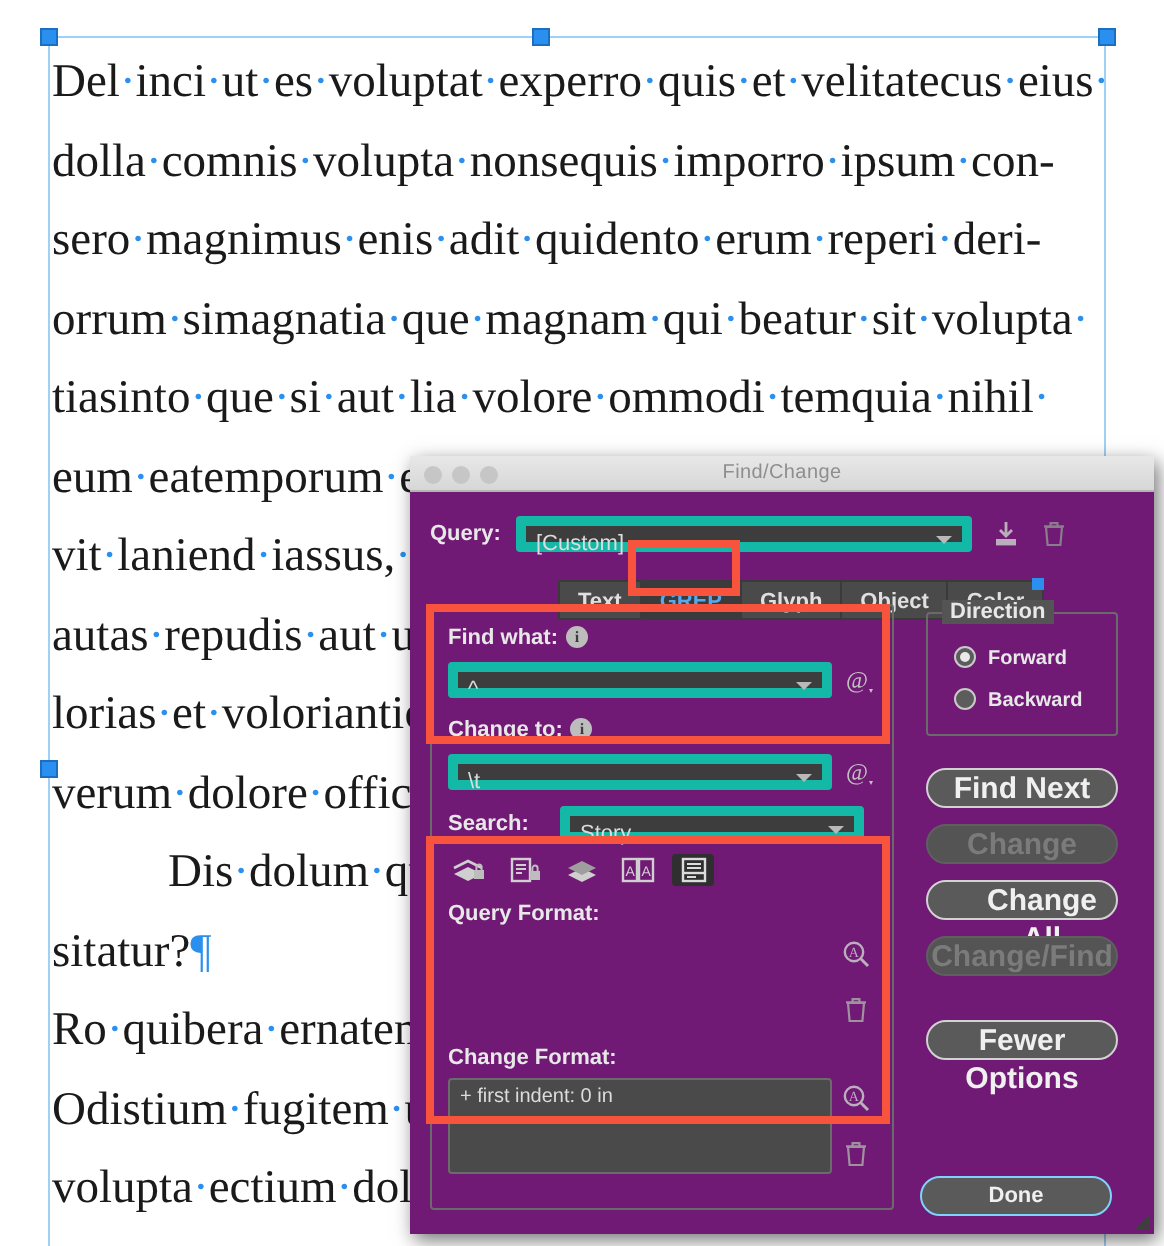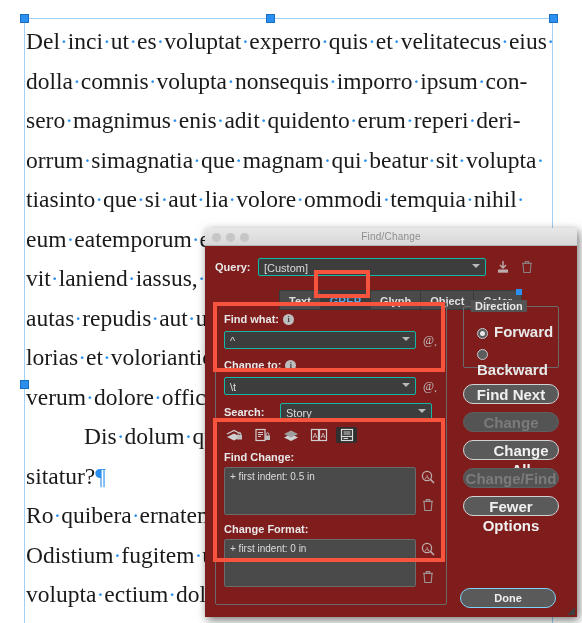--- a/index.html
+++ b/index.html
@@ -31,21 +31,21 @@
     letter-spacing:0px;
   }
   #doc-text .ln{display:block;}
   .hidden-char{color:#2a8fee;}
   .pilcrow{color:#2a8fee;font-family:"Liberation Serif",serif;}
   .indent-line{padding-left:58px;}
 
   
   #dialog{
     position:absolute;left:205px;top:228px;width:372px;height:389px;
-    background:#7f1d1d;
+    background:#701a75;
     box-shadow:2px 3px 9px rgba(0,0,0,0.55);
     font-size:11px;color:#e8e8e8;
     box-sizing:border-box;
   }
   #titlebar{
     height:18px;width:100%;
     background:linear-gradient(#e8e8e8,#d7d7d7);
     border-bottom:1px solid #b5b5b5;
     position:relative;box-sizing:border-box;
   }
@@ -56,21 +56,21 @@
   .tl{position:absolute;top:5px;width:9px;height:9px;border-radius:50%;background:#c6c6c6;}
   .tl.c1{left:7px;} .tl.c2{left:21px;} .tl.c3{left:35px;}
 
   #dlg-body{position:relative;width:100%;height:371px;}
 
   
   #query-row{position:absolute;left:10px;top:12px;width:352px;height:18px;}
   .lbl{font-size:11px;color:#e8e8e8;font-weight:bold;}
   #query-row .lbl{position:absolute;left:0;top:3px;}
   .combo{
-    position:absolute;background:#3d3d3d;border:1px solid #14b8a6;
+    position:absolute;background:#3d3d3d;border:5px solid #14b8a6;
     border-radius:2px;box-sizing:border-box;height:18px;
     color:#dcdcdc;font-size:11px;padding-left:32px;
   }
   .combo .val{position:absolute;left:5px;top:3px;white-space:nowrap;overflow:hidden;}
   .combo .chev{
     position:absolute;right:5px;top:5px;width:0;height:0;
     border-left:4px solid transparent;border-right:4px solid transparent;
     border-top:4px solid #b9b9b9;
   }
   #query-combo{left:43px;top:0;width:228px;}
@@ -115,21 +115,21 @@
   
   .fmt-label{position:absolute;font-size:11px;font-weight:bold;color:#e8e8e8;}
   .fmt-box{
     position:absolute;background:#4a4a4a;border:1px solid #6b6b6b;border-radius:2px;
     box-sizing:border-box;color:#dcdcdc;font-size:10px;
   }
   .fmt-box .fv{position:absolute;left:5px;top:3px;}
 
   
   #dir-grp{position:absolute;left:8px;top:4px;width:96px;height:62px;}
-  .radio-row{position:absolute;left:13px;font-size:15px;color:#e8e8e8;font-weight:bold;}
+  .radio-row{position:absolute;left:13px;font-size:10px;color:#e8e8e8;font-weight:bold;}
   .radio{
     display:inline-block;width:11px;height:11px;border-radius:50%;
     border:1px solid #c9c9c9;background:#5c5c5c;vertical-align:-2px;margin-right:6px;
     position:relative;box-sizing:border-box;
   }
   .radio.sel::after{
     content:"";position:absolute;left:2px;top:2px;width:5px;height:5px;
     border-radius:50%;background:#e9e9e9;
   }
   .pbtn{
@@ -279,24 +279,21 @@
         </span>
         <span class="tgl on">
           <svg width="18" height="14" viewBox="0 0 18 14">
             <rect x="3.5" y="1.5" width="11" height="11" stroke="#dcdcdc" stroke-width="1.2" fill="none"></rect>
             <path d="M3.5 8.5 L14.5 8.5" stroke="#dcdcdc" stroke-width="1.2"></path>
             <path d="M5.5 4 L12.5 4 M5.5 6 L12.5 6 M5.5 10.5 L10 10.5" stroke="#dcdcdc" stroke-width="1"></path>
           </svg>
         </span>
       </div>
 
-      <span class="fmt-label" style="left:8px;top:148px;">Find Change:</span>
-      <div class="fmt-box" style="left:8px;top:164px;width:192px;height:48px;">
-        <span class="fv">+ first indent: 0.5 in</span>
-      </div>
+      <span class="fmt-label" style="left:8px;top:148px;">Query Format:</span>
       <span class="icon-btn" style="left:204px;top:166px;">
         <svg width="16" height="16" viewBox="0 0 16 16">
           <circle cx="7" cy="7" r="4.6" stroke="#c9c9c9" stroke-width="1.2" fill="none"></circle>
           <path d="M10.4 10.4 L14 14" stroke="#c9c9c9" stroke-width="1.5"></path>
           <text x="4.4" y="9.6" font-family="Liberation Serif, serif" font-size="7" fill="#c9c9c9">A</text>
         </svg>
       </span>
       <span class="icon-btn" style="left:204px;top:194px;">
         <svg width="16" height="16" viewBox="0 0 16 16">
           <path d="M4 4.5 L12 4.5 L11.2 13.5 L4.8 13.5 Z" stroke="#a8a8a8" stroke-width="1.1" fill="none"></path>
@@ -331,21 +328,21 @@
         </span>
         <span class="radio-row" style="top:37px;">
           <span class="radio"></span><span>Backward</span>
         </span>
       </div>
 
       <div class="pbtn" style="top:82px;">Find Next</div>
       <div class="pbtn disabled" style="top:110px;">Change</div>
       <div class="pbtn" style="top:138px;padding-left:20px;">Change All</div>
       <div class="pbtn disabled" style="top:166px;">Change/Find</div>
-      <div class="pbtn" style="top:194px;text-align:center;">Fewer Options</div>
+      <div class="pbtn" style="top:208px;text-align:center;">Fewer Options</div>
     </div>
 
     <div id="done-btn">Done</div>
 
     <span id="resize-grip">
       <svg width="10" height="10" viewBox="0 0 10 10">
         <path d="M9 1 L9 9 L1 9 Z" fill="#3f3f3f"></path>
       </svg>
     </span>
   </div>

